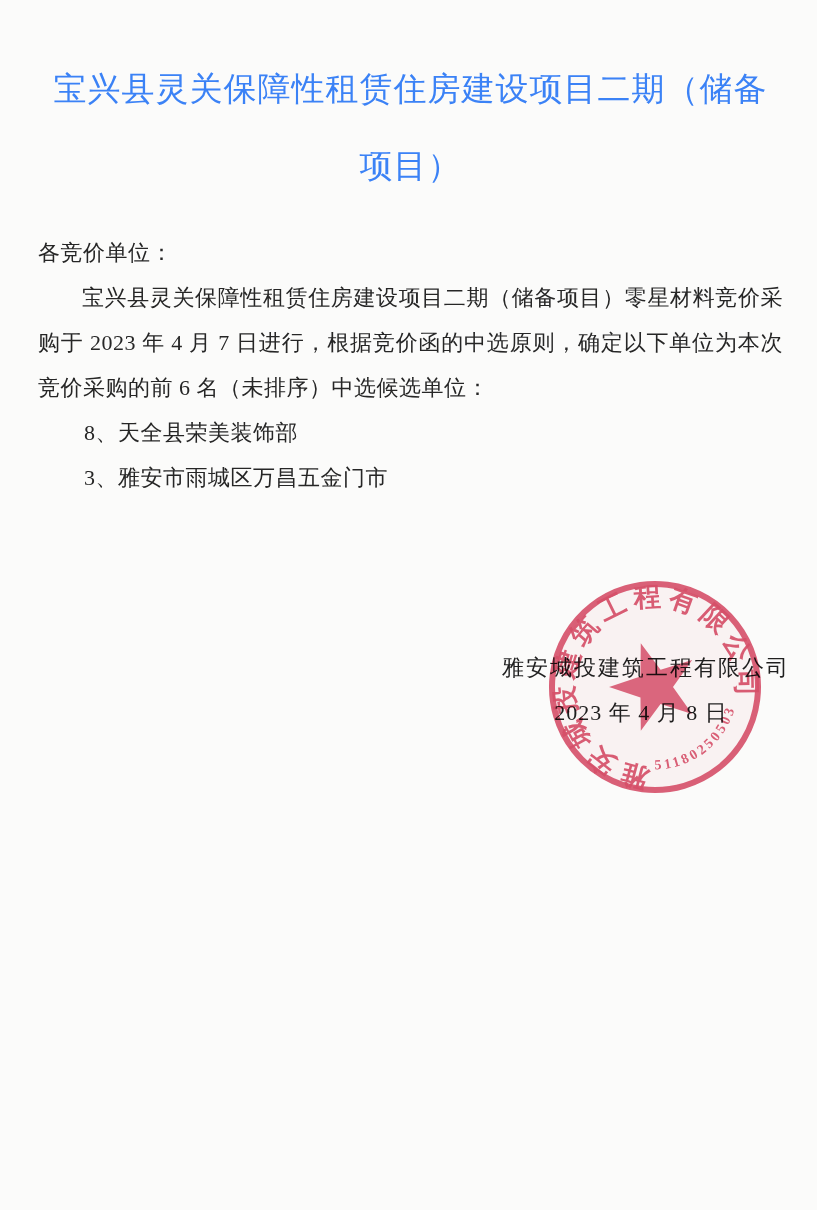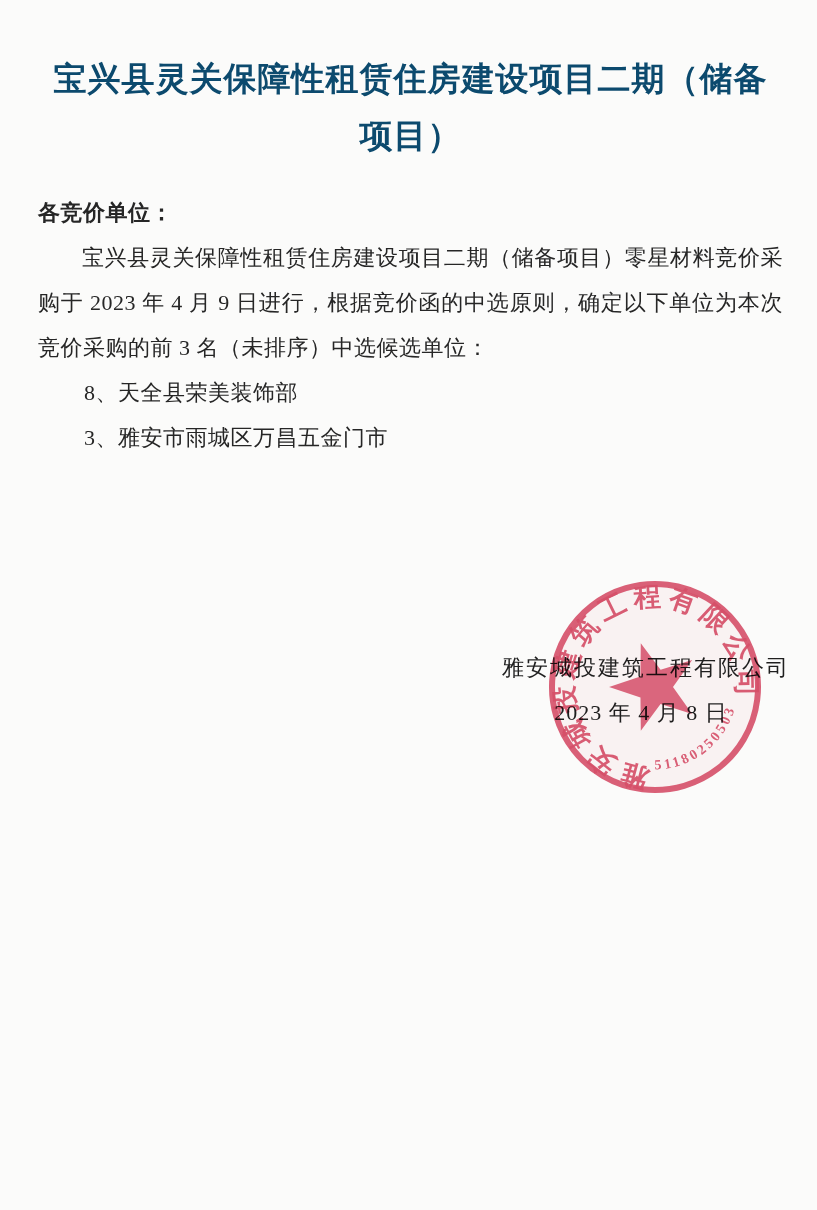--- a/index.html
+++ b/index.html
@@ -13,35 +13,34 @@
   }
   .page{
     position:absolute;inset:0;
     padding:0 34px 0 38px;
     box-sizing:border-box;
   }
   .title{
     margin-top:50px;
     text-align:center;
     font-family:"Liberation Sans","DejaVu Sans",sans-serif;
-    font-weight:bold;
+    font-weight:normal;
     font-size:33px;
-    line-height:57px;
-    color:#0c4a6e;
+    line-height:77px;
+    color:#3b82f6;
     letter-spacing:1px;
   }
   .body-text{
     font-size:22px;
     line-height:45px;
     text-align:justify;
     letter-spacing:0.5px;
   }
   .salutation{
     margin-top:26px;
-    font-weight:bold;
   }
   .para{
     text-indent:2em;
     margin:0;
   }
   .candidate{
     padding-left:46px;
   }
   .sig-block{
     position:absolute;
@@ -87,21 +86,21 @@
 
 <div class="page">
 
   <div class="title">
     <div>宝兴县灵关保障性租赁住房建设项目二期（储备项目）</div>
   </div>
 
   <div class="body-text">
     <div class="salutation">各竞价单位：</div>
 
-    <p class="para">宝兴县灵关保障性租赁住房建设项目二期（储备项目）零星材料竞价采购于 2023 年 4 月 9 日进行，根据竞价函的中选原则，确定以下单位为本次竞价采购的前 3 名（未排序）中选候选单位：</p>
+    <p class="para">宝兴县灵关保障性租赁住房建设项目二期（储备项目）零星材料竞价采购于 2023 年 4 月 7 日进行，根据竞价函的中选原则，确定以下单位为本次竞价采购的前 6 名（未排序）中选候选单位：</p>
 
     <div class="candidate">8、天全县荣美装饰部</div>
     <div class="candidate">3、雅安市雨城区万昌五金门市</div>
 
   </div>
 
   <div class="sig-block">
     <div class="sig-company">雅安城投建筑工程有限公司</div>
     <div class="sig-date">2023 年 4 月 8 日</div>
   </div>

